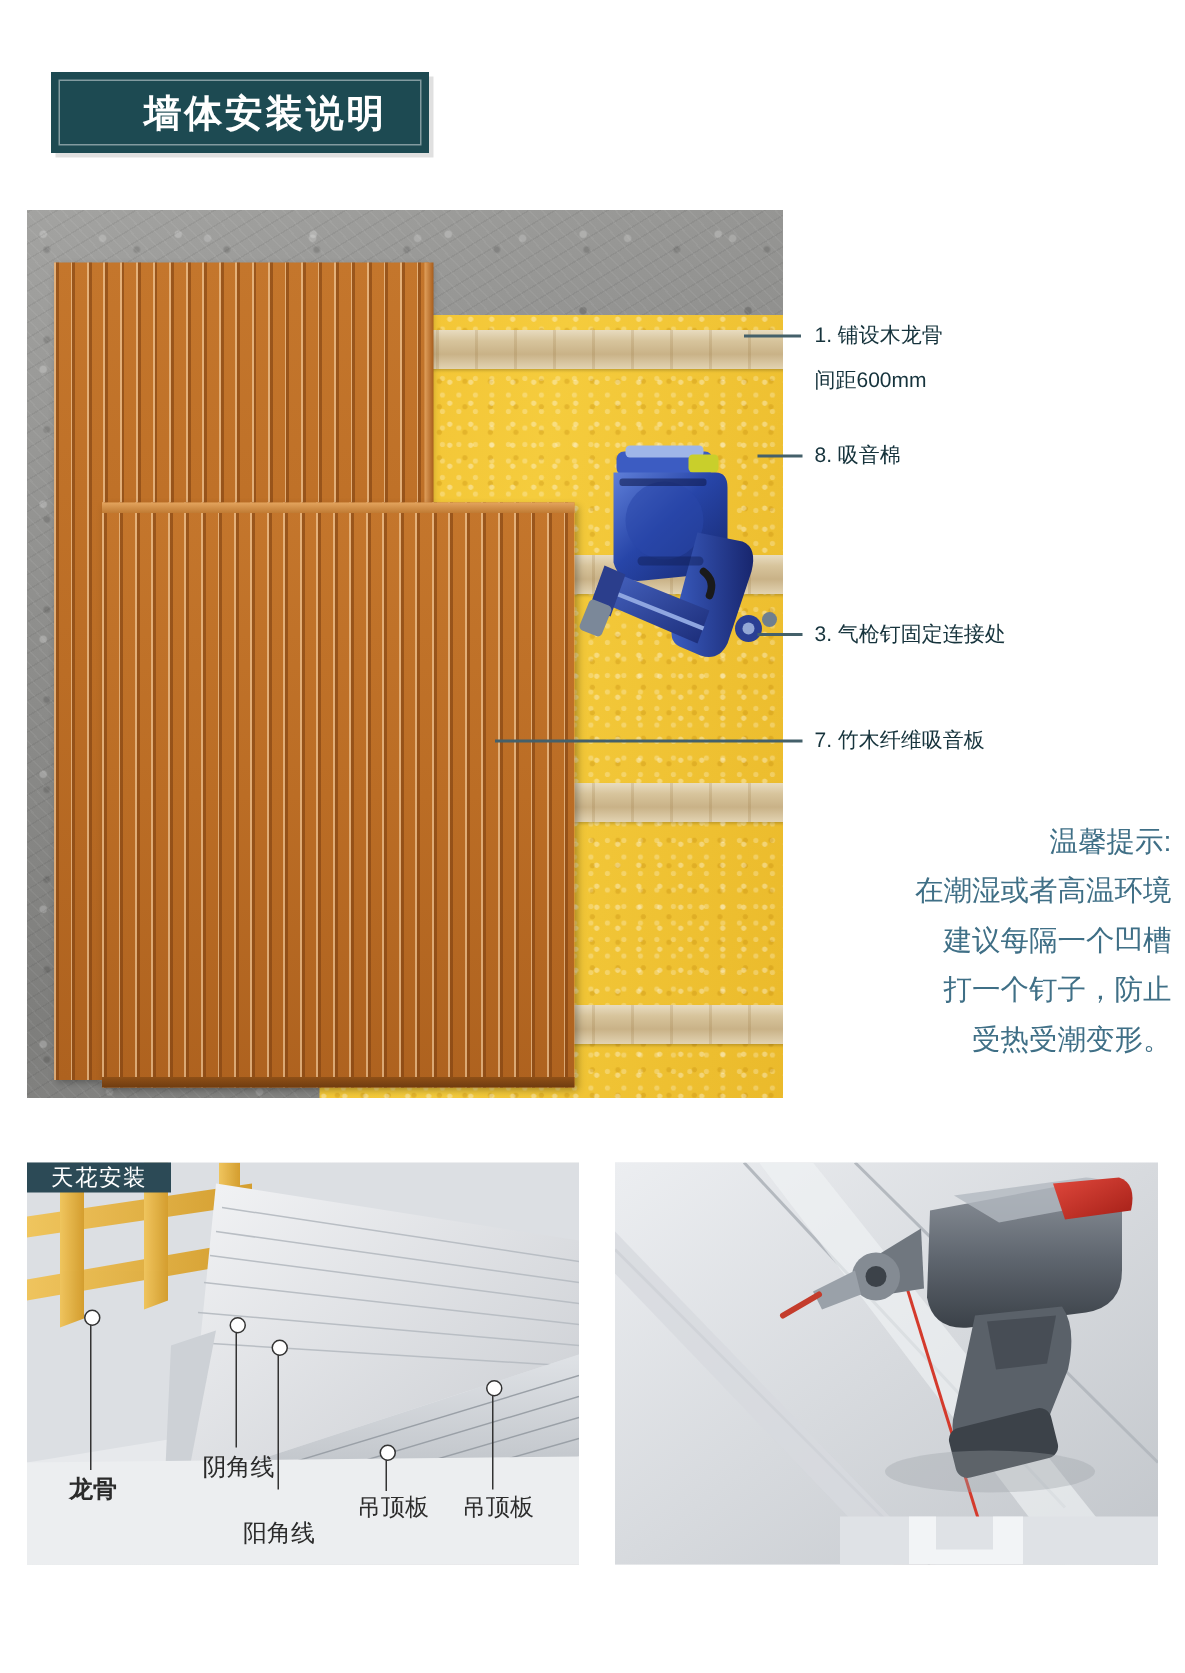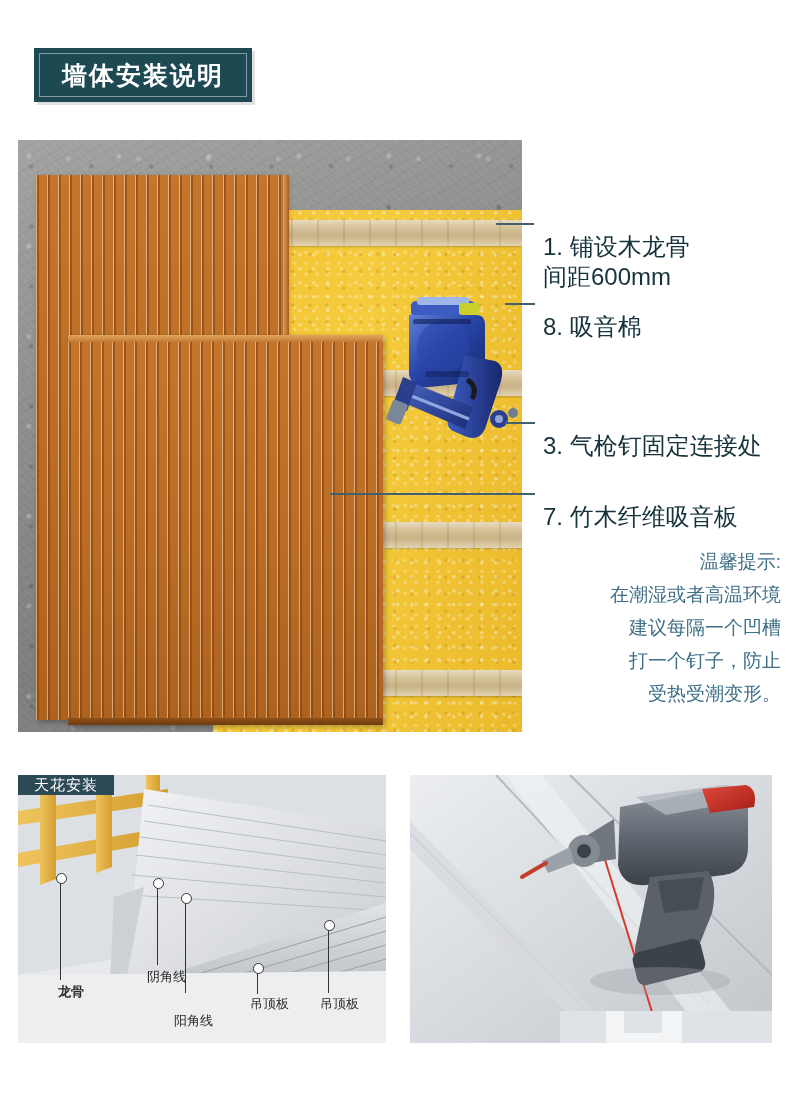--- a/index.html
+++ b/index.html
@@ -27,20 +27,21 @@
     position: absolute;
     left: 34px;
     top: 48px;
     width: 218px;
     height: 54px;
     background: #1d4a52;
     display: flex;
     align-items: center;
     justify-content: center;
     box-shadow: 3px 3px 0 rgba(0,0,0,0.12);
+    padding-left: 34px;
   }
   .title-bar .inner-border {
     position: absolute;
     left: 5px; top: 5px; right: 5px; bottom: 5px;
     border: 1px solid rgba(255,255,255,0.45);
     pointer-events: none;
   }
   .title-text {
     color: #ffffff;
     font-size: 25px;
@@ -174,24 +175,23 @@
     left: 355px;
     top: 155px;
     width: 160px;
     height: 180px;
   }
 
   
   .callout {
     position: absolute;
     color: #16333c;
-    font-size: 24px;
+    font-size: 14px;
     line-height: 30px;
     white-space: pre-line;
-    margin-top: 24px;
   }
   .c1 { left: 543px; top: 208px; }
   .c2 { left: 543px; top: 288px; }
   .c3 { left: 543px; top: 407px; }
   .c4 { left: 543px; top: 478px; }
 
   .leader {
     position: absolute;
     height: 2px;
     background: #44606a;
@@ -241,23 +241,22 @@
     font-size: 15px;
     display: flex;
     align-items: center;
     justify-content: center;
     z-index: 6;
     letter-spacing: 1px;
   }
   .ceil-label {
     position: absolute;
     color: #2b2b2b;
-    font-size: 13px;
+    font-size: 16px;
     z-index: 5;
-    margin-left: 12px;
   }
   .ceil-dot {
     position: absolute;
     width: 9px; height: 9px;
     border: 1px solid #333;
     border-radius: 50%;
     background: #fff;
     z-index: 5;
   }
   .ceil-line {

